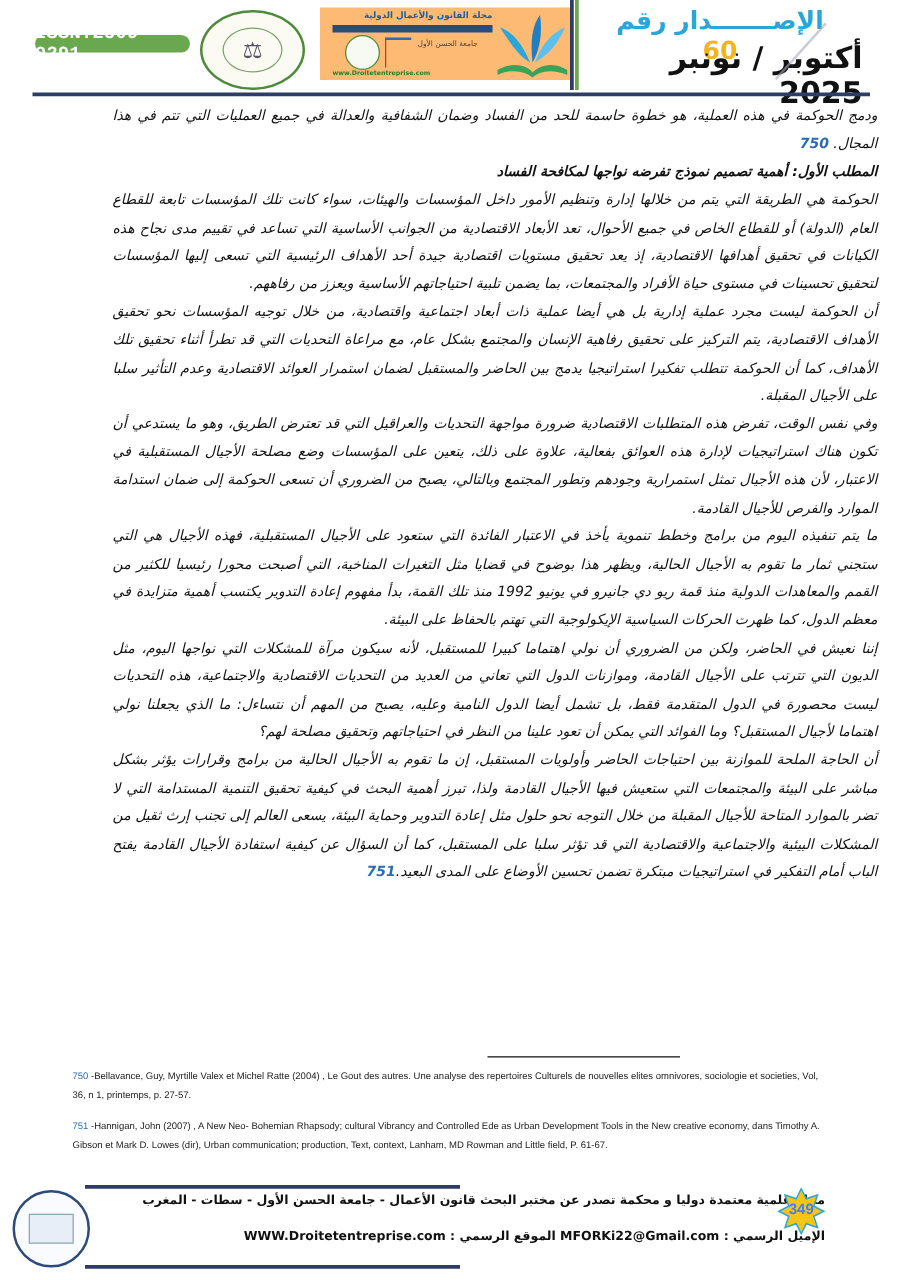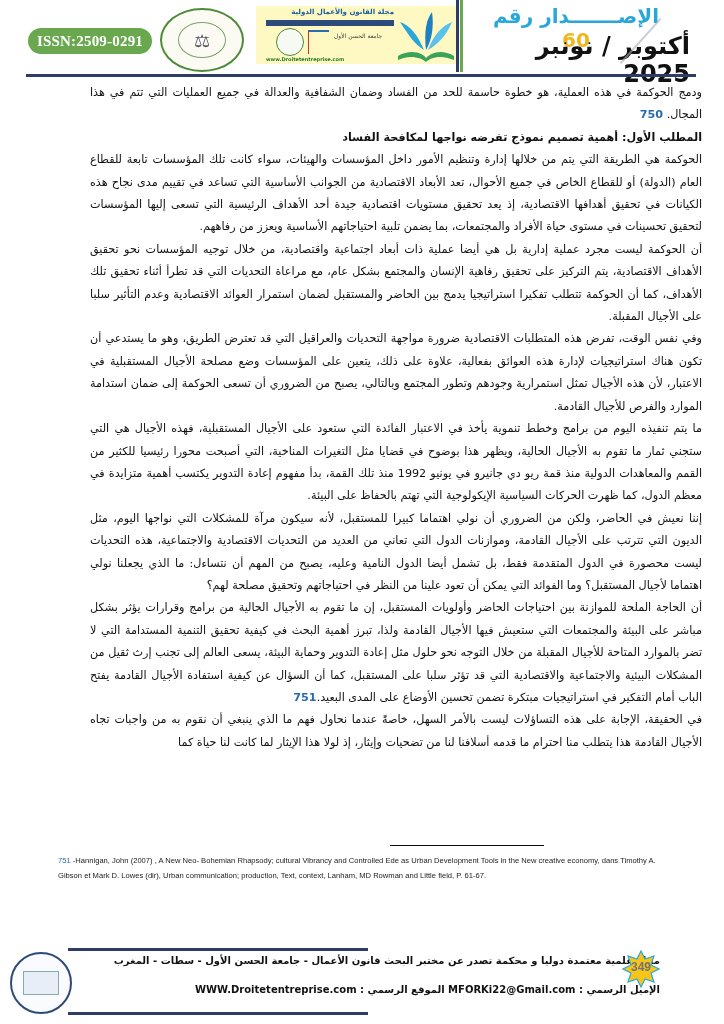--- a/index.html
+++ b/index.html
@@ -2,34 +2,34 @@
 <html><head>
 <meta charset="utf-8">
 <style>
   html, body { margin: 0; padding: 0; background: #ffffff; }
   body {
     width: 724px; height: 1024px; position: relative; overflow: hidden;
     font-family: "DejaVu Sans", sans-serif; color: #111;
   }
   .header { position: absolute; left: 0; top: 0; width: 724px; height: 78px; }
   .issn {
-    position: absolute; left: 28px; top: 28px; width: 124px; height: 26px;
+    position: absolute; left: 28px; top: 28px; width: 124px; height: 14px;
     background: #6aa84f; color: #fff; border-radius: 15px;
-    font-family: Liberation Serif, serif; font-size: 15px; font-weight: bold;
+    font-family: Liberation Mono, monospace; font-size: 15px; font-weight: bold;
     display: flex; align-items: center; justify-content: center; letter-spacing: 0.2px;
   }
   .seal {
     position: absolute; left: 160px; top: 8px; width: 80px; height: 60px;
     border-radius: 50%; border: 2px solid #4d8a3a; background: #fbfbf3;
     display: flex; align-items: center; justify-content: center;
   }
   .seal-inner { width: 46px; height: 34px; border-radius: 50%; border: 1px solid #7aa36a; display:flex; align-items:center; justify-content:center; font-size: 18px; color:#556; }
   .journal-banner {
     position: absolute; left: 256px; top: 6px; width: 200px; height: 58px;
-    background: #fef9c3;
+    background: #fdba74;
   }
   .jb-title { position: absolute; left: 10px; top: 2px; width: 128px; font-size: 7px; color:#1a5fa0; text-align: right; direction: rtl; font-weight: bold; }
   .jb-strip { position: absolute; left: 10px; top: 14px; width: 128px; height: 6px; background: #2d4b7a; }
   .jb-seal { position: absolute; left: 20px; top: 22px; width: 26px; height: 26px; border-radius: 50%; border: 1px solid #4d8a3a; background:#f6faf2; }
   .jb-uni { position: absolute; left: 52px; top: 24px; width: 20px; height: 22px; border-top: 2px solid #2d6bb0; border-left: 1px solid #c33; }
   .jb-uni-text { position: absolute; left: 78px; top: 26px; font-size: 6px; color:#444; direction: rtl; }
   .jb-url { position: absolute; left: 10px; top: 50px; font-size: 5px; color:#2a7a2a; font-weight: bold; }
   .jb-book {
     position: absolute; left: 140px; top: 4px; width: 58px; height: 54px;
   }
@@ -46,21 +46,21 @@
     font-size: 24px; font-weight: bold; direction: rtl; text-align: right; color:#111;
   }
   .diag { position: absolute; left: 660px; top: 18px; width: 2px; height: 60px; background: #aab; transform: rotate(42deg); transform-origin: top left; opacity: 0.6; }
   .header-rule { position: absolute; left: 26px; top: 74px; width: 670px; height: 3px; background: #2d3d66; }
 
   .content {
     position: absolute; left: 90px; top: 82px; width: 612px;
     direction: rtl; text-align: justify; font-family: "DejaVu Sans", sans-serif;
     font-size: 11.2px; line-height: 22.4px; color: #111;
   }
-  .content p { margin: 0 0 0 0; text-align-last: right; }
+  .content p { margin: 0 0 0 0; text-align-last: right; font-style: italic; }
   .content p.head { font-weight: bold; }
   .fn-ref { color: #2b6cb0; font-weight: bold; }
 
   .fn-rule { position: absolute; left: 390px; top: 845px; width: 154px; height: 1px; background: #111; }
   .footnotes {
     position: absolute; left: 58px; top: 853px; width: 600px;
     font-family: "Liberation Sans", sans-serif; font-size: 7.6px; line-height: 15px; color: #222;
   }
   .footnotes .fn { margin-bottom: 10px; }
   .fn-num { color: #2b6cb0; }
@@ -75,21 +75,21 @@
   .footer-line2 {
     position: absolute; left: 60px; top: 44px; width: 600px;
     font-size: 10px; font-weight: bold; direction: rtl; color: #111;
   }
   .page-badge {
     position: absolute; left: 622px; top: 10px; width: 38px; height: 38px;
   }
   .page-badge svg { position:absolute; left:0; top:0; }
   .page-num {
     position: absolute; left: 0; top: 10px; width: 38px; text-align: center;
-    font-family: "Liberation Sans", sans-serif; font-weight: bold; font-size: 12px; color: #737373;
+    font-family: "Liberation Sans", sans-serif; font-weight: bold; font-size: 12px; color: #3b82f6;
   }
   .footer-seal {
     position: absolute; left: 10px; top: 12px; width: 58px; height: 58px; border-radius: 50%;
     border: 2px solid #2d4b7a; background: #fafbff; display:flex; align-items:center; justify-content:center;
   }
   .footer-seal-inner { width: 34px; height: 22px; background: #e8eef8; border: 1px solid #8aa; }
 </style>
 </head>
 <body>
 
@@ -132,25 +132,28 @@
   </p>
   <p class="head">المطلب الأول: أهمية تصميم نموذج تفرضه نواجها لمكافحة الفساد</p>
   <p>الحوكمة هي الطريقة التي يتم من خلالها إدارة وتنظيم الأمور داخل المؤسسات والهيئات، سواء كانت تلك المؤسسات تابعة للقطاع العام (الدولة) أو للقطاع الخاص في جميع الأحوال، تعد الأبعاد الاقتصادية من الجوانب الأساسية التي تساعد في تقييم مدى نجاح هذه الكيانات في تحقيق أهدافها الاقتصادية، إذ يعد تحقيق مستويات اقتصادية جيدة أحد الأهداف الرئيسية التي تسعى إليها المؤسسات لتحقيق تحسينات في مستوى حياة الأفراد والمجتمعات، بما يضمن تلبية احتياجاتهم الأساسية ويعزز من رفاههم.</p>
   <p>أن الحوكمة ليست مجرد عملية إدارية بل هي أيضا عملية ذات أبعاد اجتماعية واقتصادية، من خلال توجيه المؤسسات نحو تحقيق الأهداف الاقتصادية، يتم التركيز على تحقيق رفاهية الإنسان والمجتمع بشكل عام، مع مراعاة التحديات التي قد تطرأ أثناء تحقيق تلك الأهداف، كما أن الحوكمة تتطلب تفكيرا استراتيجيا يدمج بين الحاضر والمستقبل لضمان استمرار العوائد الاقتصادية وعدم التأثير سلبا على الأجيال المقبلة.</p>
   <p>وفي نفس الوقت، تفرض هذه المتطلبات الاقتصادية ضرورة مواجهة التحديات والعراقيل التي قد تعترض الطريق، وهو ما يستدعي أن تكون هناك استراتيجيات لإدارة هذه العوائق بفعالية، علاوة على ذلك، يتعين على المؤسسات وضع مصلحة الأجيال المستقبلية في الاعتبار، لأن هذه الأجيال تمثل استمرارية وجودهم وتطور المجتمع وبالتالي، يصبح من الضروري أن تسعى الحوكمة إلى ضمان استدامة الموارد والفرص للأجيال القادمة.</p>
   <p>ما يتم تنفيذه اليوم من برامج وخطط تنموية يأخذ في الاعتبار الفائدة التي ستعود على الأجيال المستقبلية، فهذه الأجيال هي التي ستجني ثمار ما تقوم به الأجيال الحالية، ويظهر هذا بوضوح في قضايا مثل التغيرات المناخية، التي أصبحت محورا رئيسيا للكثير من القمم والمعاهدات الدولية منذ قمة ريو دي جانيرو في يونيو 1992 منذ تلك القمة، بدأ مفهوم إعادة التدوير يكتسب أهمية متزايدة في معظم الدول، كما ظهرت الحركات السياسية الإيكولوجية التي تهتم بالحفاظ على البيئة.</p>
   <p>إننا نعيش في الحاضر، ولكن من الضروري أن نولي اهتماما كبيرا للمستقبل، لأنه سيكون مرآة للمشكلات التي نواجها اليوم، مثل الديون التي تترتب على الأجيال القادمة، وموازنات الدول التي تعاني من العديد من التحديات الاقتصادية والاجتماعية، هذه التحديات ليست محصورة في الدول المتقدمة فقط، بل تشمل أيضا الدول النامية وعليه، يصبح من المهم أن نتساءل: ما الذي يجعلنا نولي اهتماما لأجيال المستقبل؟ وما الفوائد التي يمكن أن تعود علينا من النظر في احتياجاتهم وتحقيق مصلحة لهم؟</p>
   <p>
     <span>أن الحاجة الملحة للموازنة بين احتياجات الحاضر وأولويات المستقبل، إن ما تقوم به الأجيال الحالية من برامج وقرارات يؤثر بشكل مباشر على البيئة والمجتمعات التي ستعيش فيها الأجيال القادمة ولذا، تبرز أهمية البحث في كيفية تحقيق التنمية المستدامة التي لا تضر بالموارد المتاحة للأجيال المقبلة من خلال التوجه نحو حلول مثل إعادة التدوير وحماية البيئة، يسعى العالم إلى تجنب إرث ثقيل من المشكلات البيئية والاجتماعية والاقتصادية التي قد تؤثر سلبا على المستقبل، كما أن السؤال عن كيفية استفادة الأجيال القادمة يفتح الباب أمام التفكير في استراتيجيات مبتكرة تضمن تحسين الأوضاع على المدى البعيد.</span><span class="fn-ref">751</span>
   </p>
-  <p>في الحقيقة، الإجابة على هذه التساؤلات ليست بالأمر السهل، خاصةً عندما نحاول فهم ما الذي ينبغي أن نقوم به من واجبات تجاه الأجيال القادمة هذا يتطلب منا احترام ما قدمه أسلافنا لنا من تضحيات وإيثار، إذ لولا هذا الإيثار لما كانت لنا حياة كما</p>
 </div>
 
 <div class="fn-rule"></div>
 <div class="footnotes">
+  <div class="fn">
+    <span class="fn-num">750</span>
+    <span>-Bellavance, Guy, Myrtille Valex et Michel Ratte (2004) , Le Gout des autres. Une analyse des repertoires Culturels de nouvelles elites omnivores, sociologie et societies, Vol, 36, n 1, printemps, p. 27-57.</span>
+  </div>
   <div class="fn">
     <span class="fn-num">751</span>
     <span>-Hannigan, John (2007) , A New Neo- Bohemian Rhapsody; cultural Vibrancy and Controlled Ede as Urban Development Tools in the New creative economy, dans Timothy A. Gibson et Mark D. Lowes (dir), Urban communication; production, Text, context, Lanham, MD Rowman and Little field, P. 61-67.</span>
   </div>
 </div>
 
 <div class="footer">
   <div class="footer-seal">
     <div class="footer-seal-inner"></div>
   </div>

